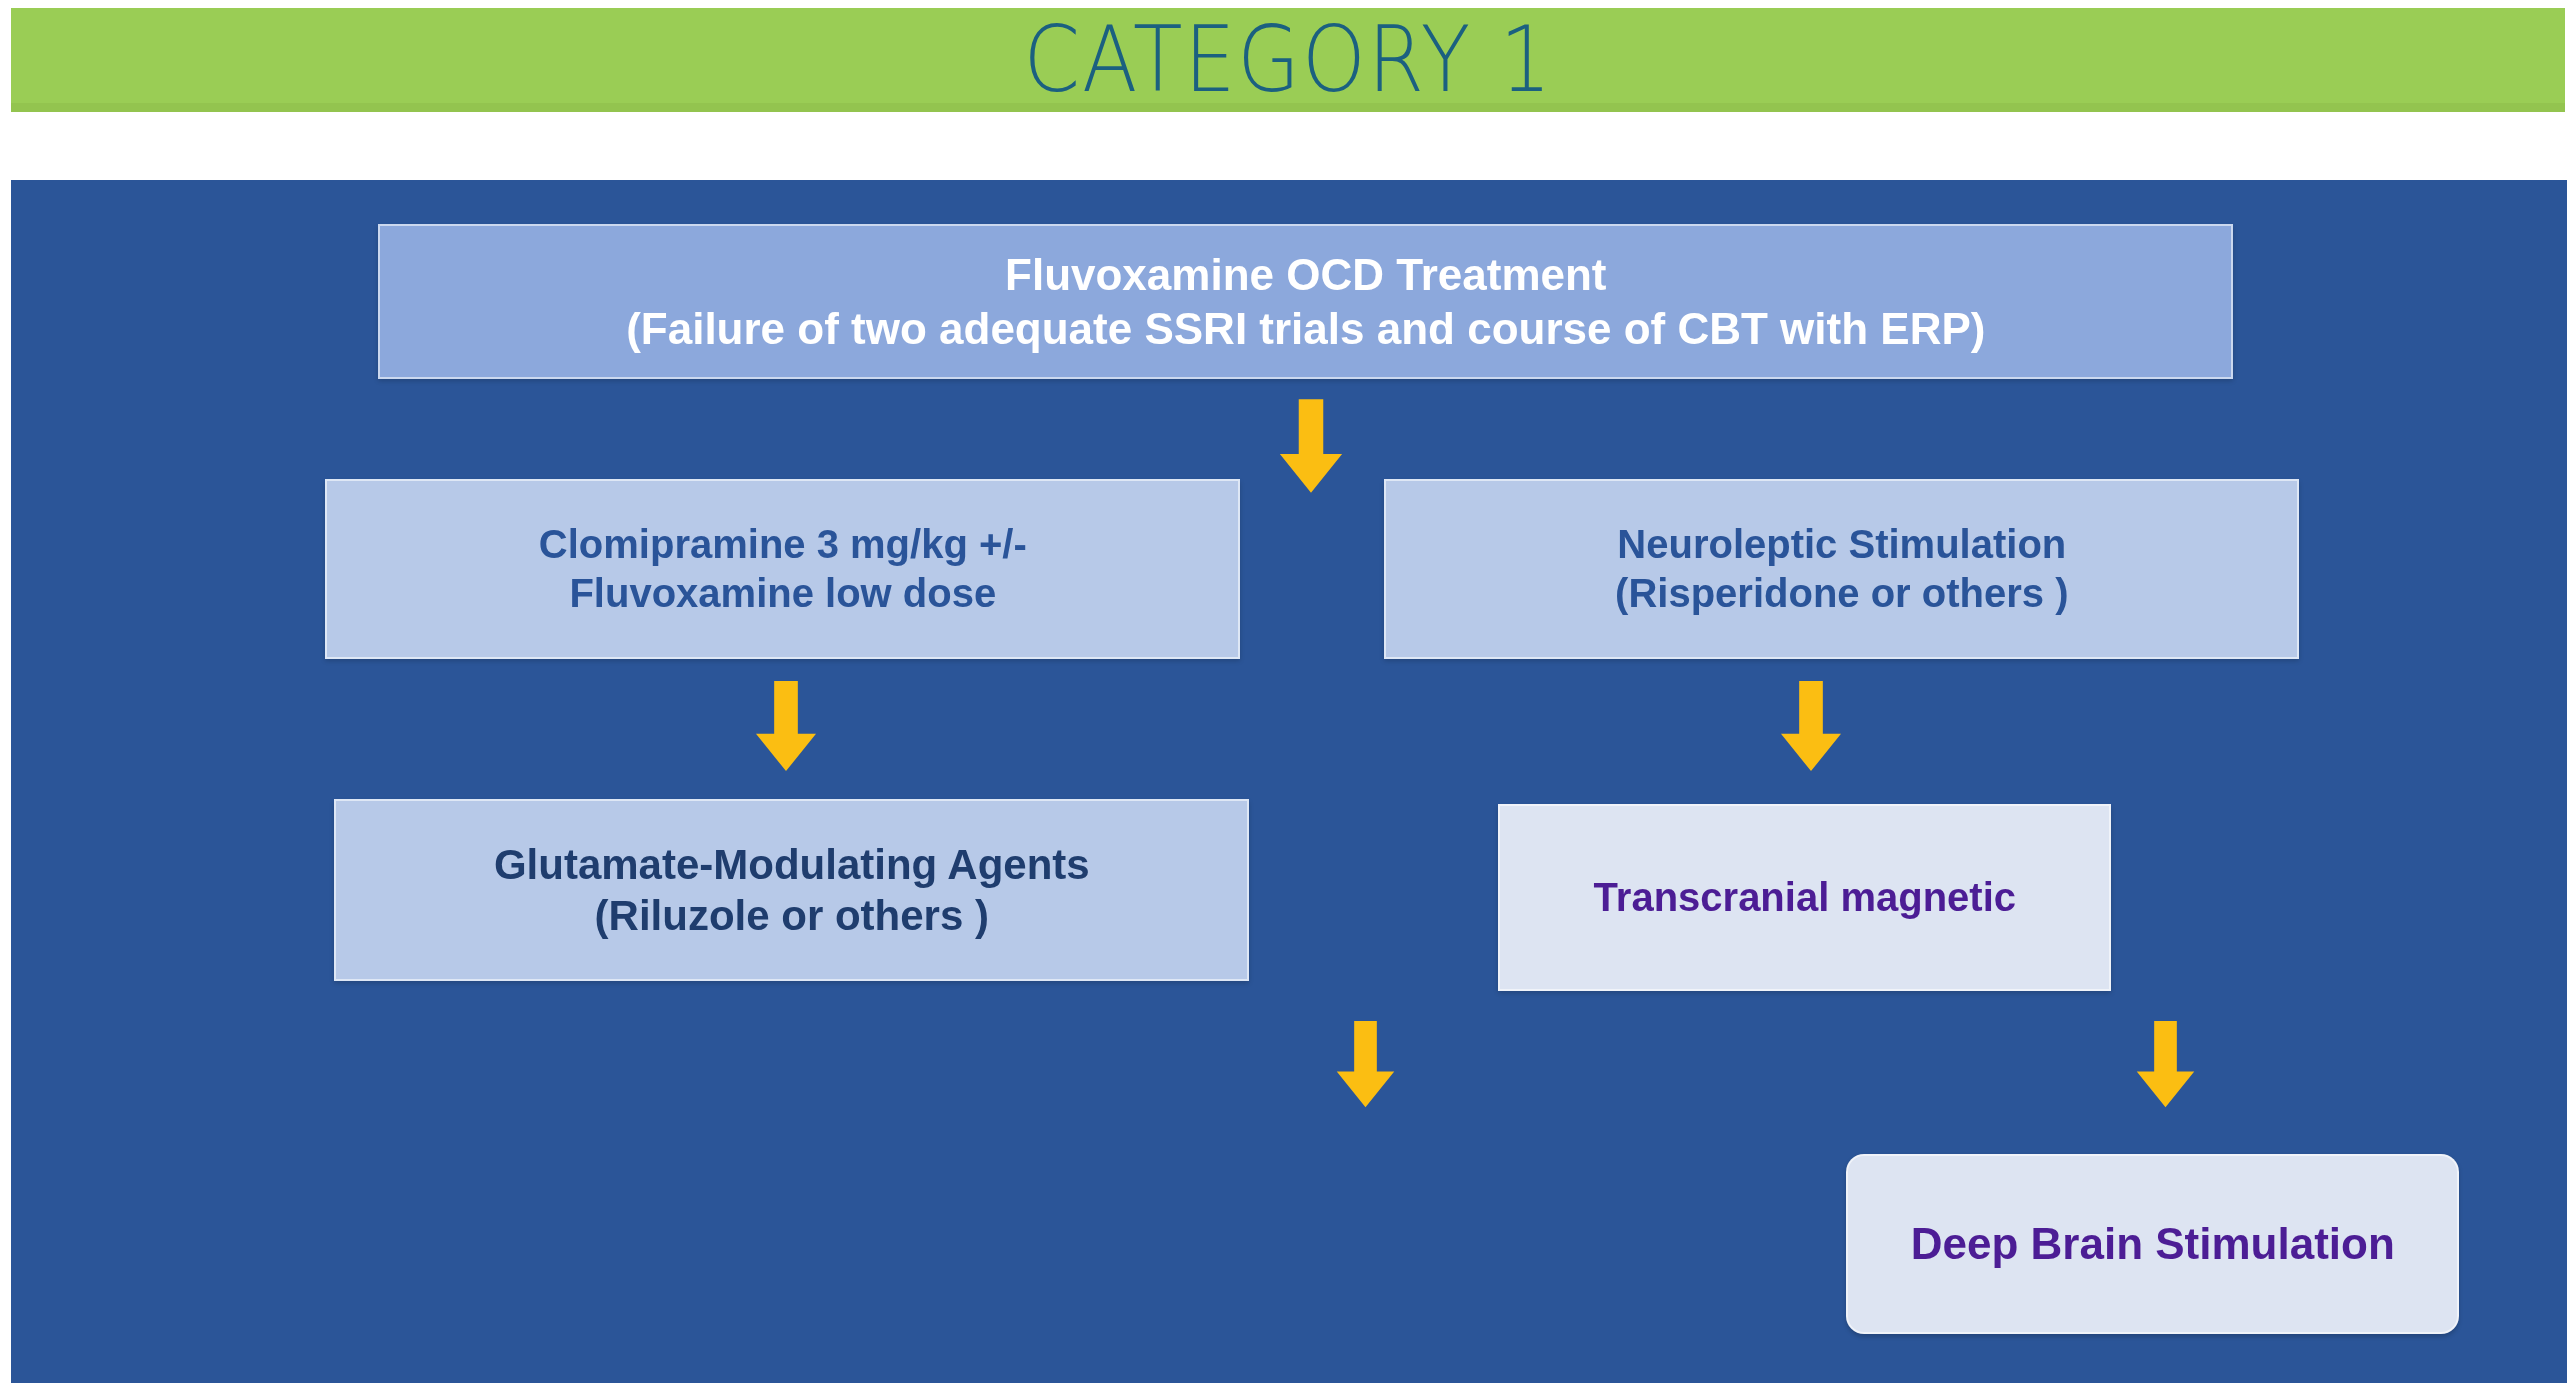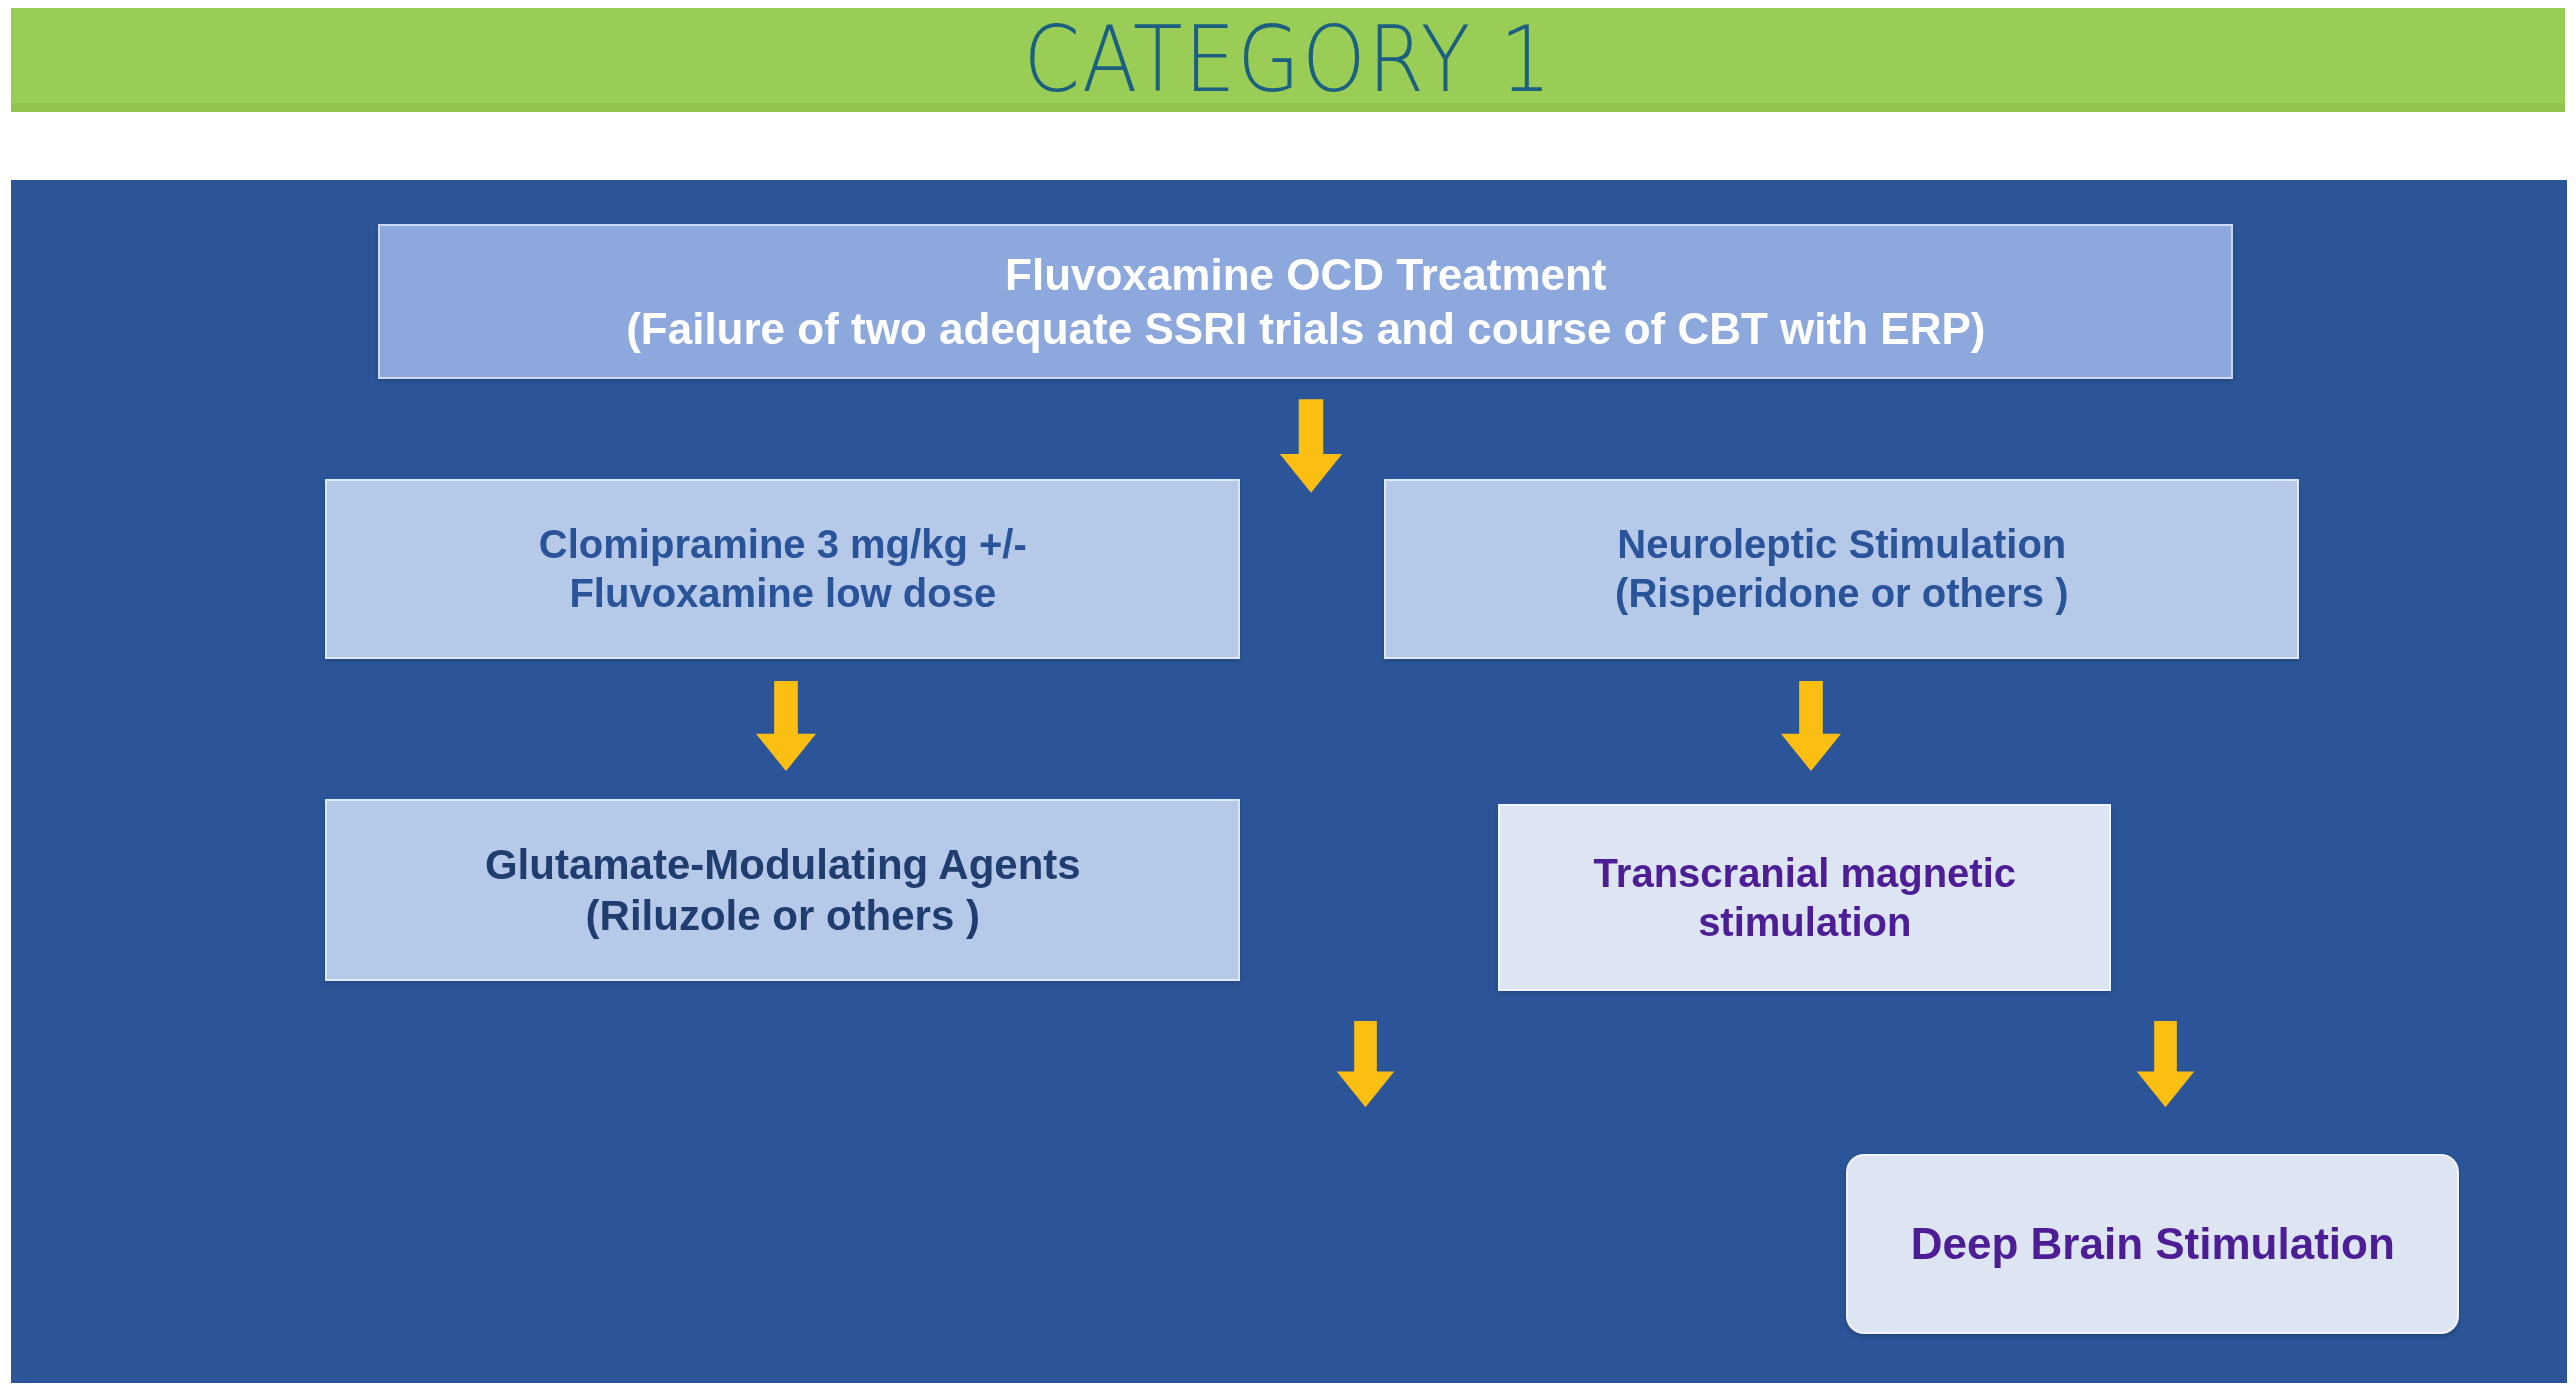--- a/index.html
+++ b/index.html
@@ -85,21 +85,21 @@
   .node .lines {
     width: 100%;
     padding: 0 13.2px;
     box-sizing: border-box;
   }
   .node .ln { display: block; }
 
   
   .v-mid    { background: #8CA8DC; color: #FFFFFF; }
   .v-light  { background: #B7C9E8; color: #2A5499; margin-top: 8px; }
-  .v-light2 { background: #B7C9E8; color: #1F3D6E; }
+  .v-light2 { background: #B7C9E8; color: #1F3D6E; margin-left: 9px; }
   .v-pale   { background: #DDE4F2; color: #4c1d95; }
 
   
   .arrow {
     position: absolute;
   }
   .arrow svg { display: block; }
 </style>
 </head>
 <body>
@@ -155,21 +155,20 @@
     <div class="node v-light2" style="left:314px; top:619px; width:915px; height:182px; font-size:42px;">
       <div class="lines">
         <span class="ln">Glutamate-Modulating Agents</span>
         <span class="ln">(Riluzole or others )</span>
       </div>
     </div>
 
     <div class="node v-pale" style="left:1487px; top:624px; width:613px; height:187px; font-size:40px;">
       <div class="lines">
         <span class="ln">Transcranial magnetic</span>
-        <span class="ln">stimulation</span>
       </div>
     </div>
 
     <div class="arrow" style="left:1324px; top:840px;">
       <svg width="61" height="89" viewBox="0 0 70 100" aria-hidden="true">
         <polygon points="22,0 48,0 48,58 68,58 35,99 2,58 22,58" fill="#FBBE12"></polygon>
       </svg>
     </div>
 
     <div class="arrow" style="left:2124px; top:840px;">

